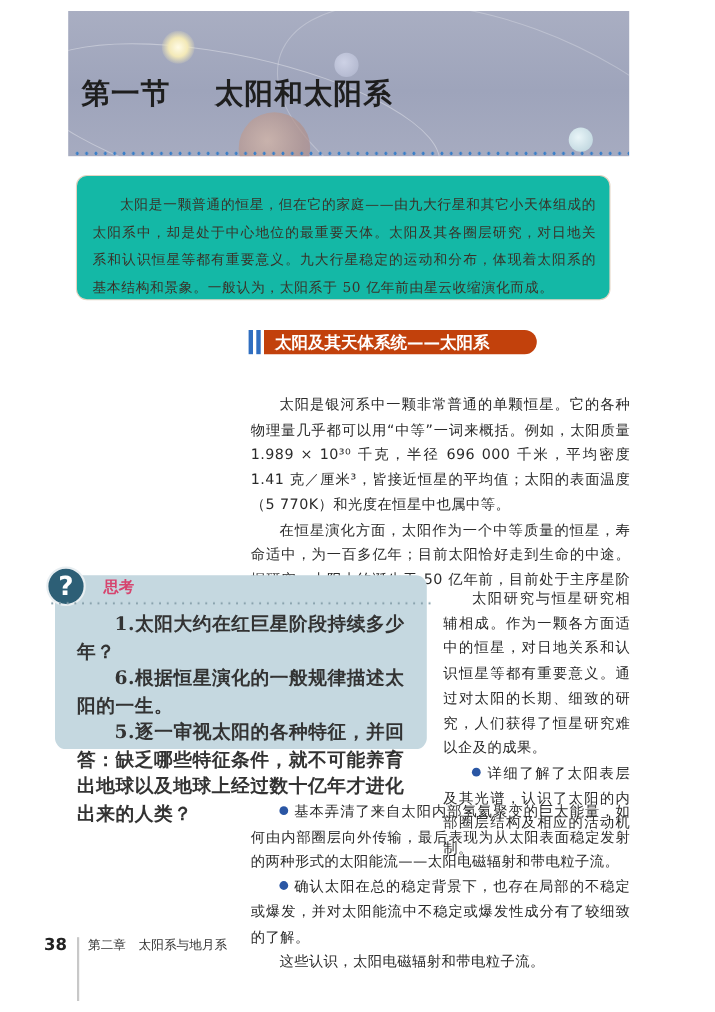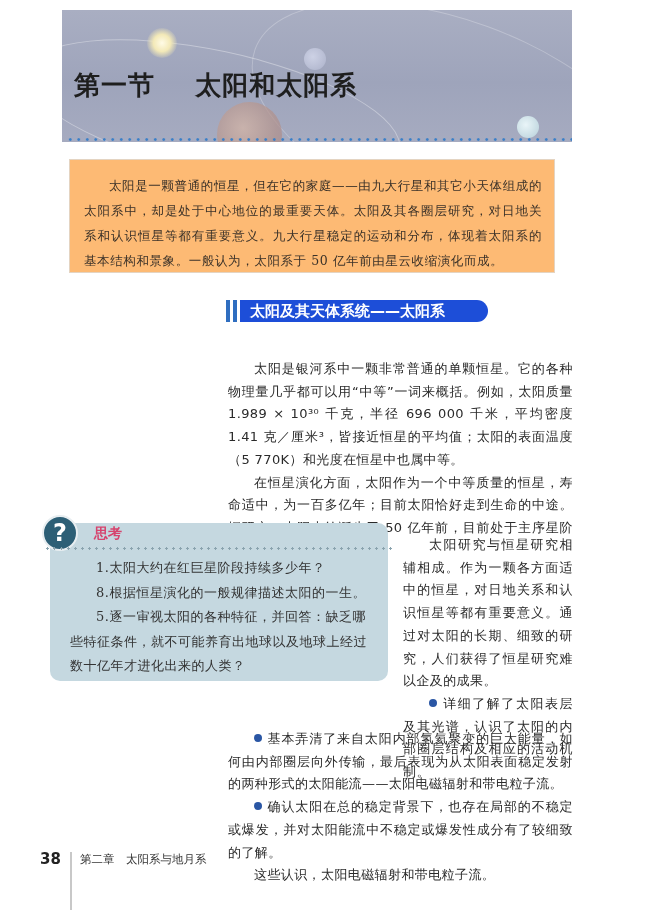--- a/index.html
+++ b/index.html
@@ -17,47 +17,47 @@
                      background: radial-gradient(circle at 40% 40%,#d8b6a4,#b2918a 60%,#a08490); opacity:.7; }
   .banner .orbit { position:absolute; left:-40px; top:40px; width:380px; height:120px; border:1px solid rgba(255,255,255,.35);
                    border-radius:50%; transform:rotate(12deg); }
   .banner .orbit2 { position:absolute; left:180px; top:10px; width:420px; height:200px; border:1px solid rgba(255,255,255,.25);
                    border-radius:50%; transform:rotate(20deg); }
   .banner .title { position:absolute; left:12px; top:58px; font-size:26px; font-weight:bold; color:#1e1e1e;
                    letter-spacing:1px; font-family:"DejaVu Serif", serif; white-space:pre; }
   .banner .dots { position:absolute; left:4px; right:0; top:128px; height:3px;
                   background-image: radial-gradient(circle,#3a7fc8 1.2px,transparent 1.5px);
                   background-size:8.5px 3px; }
-  .intro { position:absolute; left:69px; top:159px; width:486px; height:114px; background:#fdba74;
-           border:1px solid #e4d4c2; border-radius:0; box-sizing:border-box; padding:13px 12px 0 14px;
+  .intro { position:absolute; left:69px; top:159px; width:486px; height:114px; background:#14b8a6;
+           border:1px solid #e4d4c2; border-radius:10px; box-sizing:border-box; padding:13px 12px 0 14px;
            font-size:12.5px; line-height:25px; color:#3a3128; text-align:justify; letter-spacing:0.6px; }
   .intro p { margin:0; text-indent:2em; }
   .sec-head { position:absolute; left:226px; top:300px; height:22px; width:262px; }
   .sec-head .bar { position:absolute; top:0; width:4px; height:22px; background:#2f6ec0; }
-  .sec-head .pill { position:absolute; left:14px; top:0; height:22px; width:248px; background:#1d4ed8;
+  .sec-head .pill { position:absolute; left:14px; top:0; height:22px; width:248px; background:#c2410c;
                     border-radius:0 11px 11px 0; color:#fff; font-family:"DejaVu Sans", sans-serif;
                     font-weight:bold; font-size:15px; line-height:22px; padding-left:10px; box-sizing:border-box;
                     white-space:nowrap; }
   .body { position:absolute; font-size:13px; line-height:22.7px; color:#2a2a2a; text-align:justify; letter-spacing:0.4px;
           font-family:"DejaVu Sans", sans-serif;margin-top:34px; }
   .body p { margin:0; text-indent:2em; }
   .main1 { left:228px; top:324px; width:345px; }
   .main2 { left:403px; top:500px; width:170px; }
   .main3 { left:228px; top:694px; width:345px; }
   .bullet { display:inline-block; width:8px; height:8px; border-radius:50%; background:#2a56a4; margin-right:5px; vertical-align:1px; }
   .think { position:absolute; left:50px; top:523px; width:338px; height:158px; background:#c5d8e0;
            border-radius:10px; }
   .think .q-icon { position:absolute; left:-8px; top:-8px; width:36px; height:36px; border-radius:50%;
                    background:#2d5f76; border:2px solid #e8eef1; box-sizing:border-box; color:#fff;
                    font-family:"DejaVu Sans", sans-serif; font-weight:bold; font-size:24px; line-height:32px; text-align:center; }
   .think .label { position:absolute; left:44px; top:2px; color:#d6446e; font-family:"DejaVu Sans", sans-serif;
                   font-weight:bold; font-size:14px;text-align:center; }
   .think .dots { position:absolute; left:-6px; right:-4px; top:24px; height:3px;
                  background-image: radial-gradient(circle,#8aa3ae 1px,transparent 1.3px); background-size:7px 3px; }
-  .think .qs { position:absolute; left:20px; top:33px; width:300px; font-size:13px; line-height:24.5px; color:#333; letter-spacing:0.5px; }
+  .think .qs { position:absolute; left:20px; top:33px; width:300px; font-size:17px; line-height:24.5px; color:#333; letter-spacing:0.5px;font-weight:bold; }
   .think .qs p { margin:0; text-indent:2em; }
   .footer { position:absolute; left:40px; top:850px; height:60px; width:300px; }
   .footer .pnum { position:absolute; left:0; top:0; font-family:"DejaVu Sans", sans-serif; font-weight:bold; font-size:15px; color:#222; }
   .footer .sep { position:absolute; left:30px; top:2px; width:2px; height:58px; background:#c8c8c8; }
   .footer .chap { position:absolute; left:40px; top:2px; font-family:Liberation Serif, serif; font-size:11.5px; color:#333; white-space:pre; }
 </style>
 </head>
 <body>
 
 <div class="banner">
@@ -85,21 +85,21 @@
   <p>太阳是银河系中一颗非常普通的单颗恒星。它的各种物理量几乎都可以用“中等”一词来概括。例如，太阳质量 1.989 × 10³⁰ 千克，半径 696 000 千米，平均密度 1.41 克／厘米³，皆接近恒星的平均值；太阳的表面温度（5 770K）和光度在恒星中也属中等。</p>
   <p>在恒星演化方面，太阳作为一个中等质量的恒星，寿命适中，为一百多亿年；目前太阳恰好走到生命的中途。据研究，太阳大约诞生于 50 亿年前，目前处于主序星阶段。</p>
 </div>
 
 <div class="think">
   <div class="q-icon">?</div>
   <div class="label">思考</div>
   <div class="dots"></div>
   <div class="qs">
     <p>1.太阳大约在红巨星阶段持续多少年？</p>
-    <p>8.根据恒星演化的一般规律描述太阳的一生。</p>
+    <p>6.根据恒星演化的一般规律描述太阳的一生。</p>
     <p>5.逐一审视太阳的各种特征，并回答：缺乏哪些特征条件，就不可能养育出地球以及地球上经过数十亿年才进化出来的人类？</p>
   </div>
 </div>
 
 <div class="body main2">
   <p>太阳研究与恒星研究相辅相成。作为一颗各方面适中的恒星，对日地关系和认识恒星等都有重要意义。通过对太阳的长期、细致的研究，人们获得了恒星研究难以企及的成果。</p>
   <p><span class="bullet"></span><span>详细了解了太阳表层及其光谱，认识了太阳的内部圈层结构及相应的活动机制。</span></p>
 </div>
 
 <div class="body main3">

